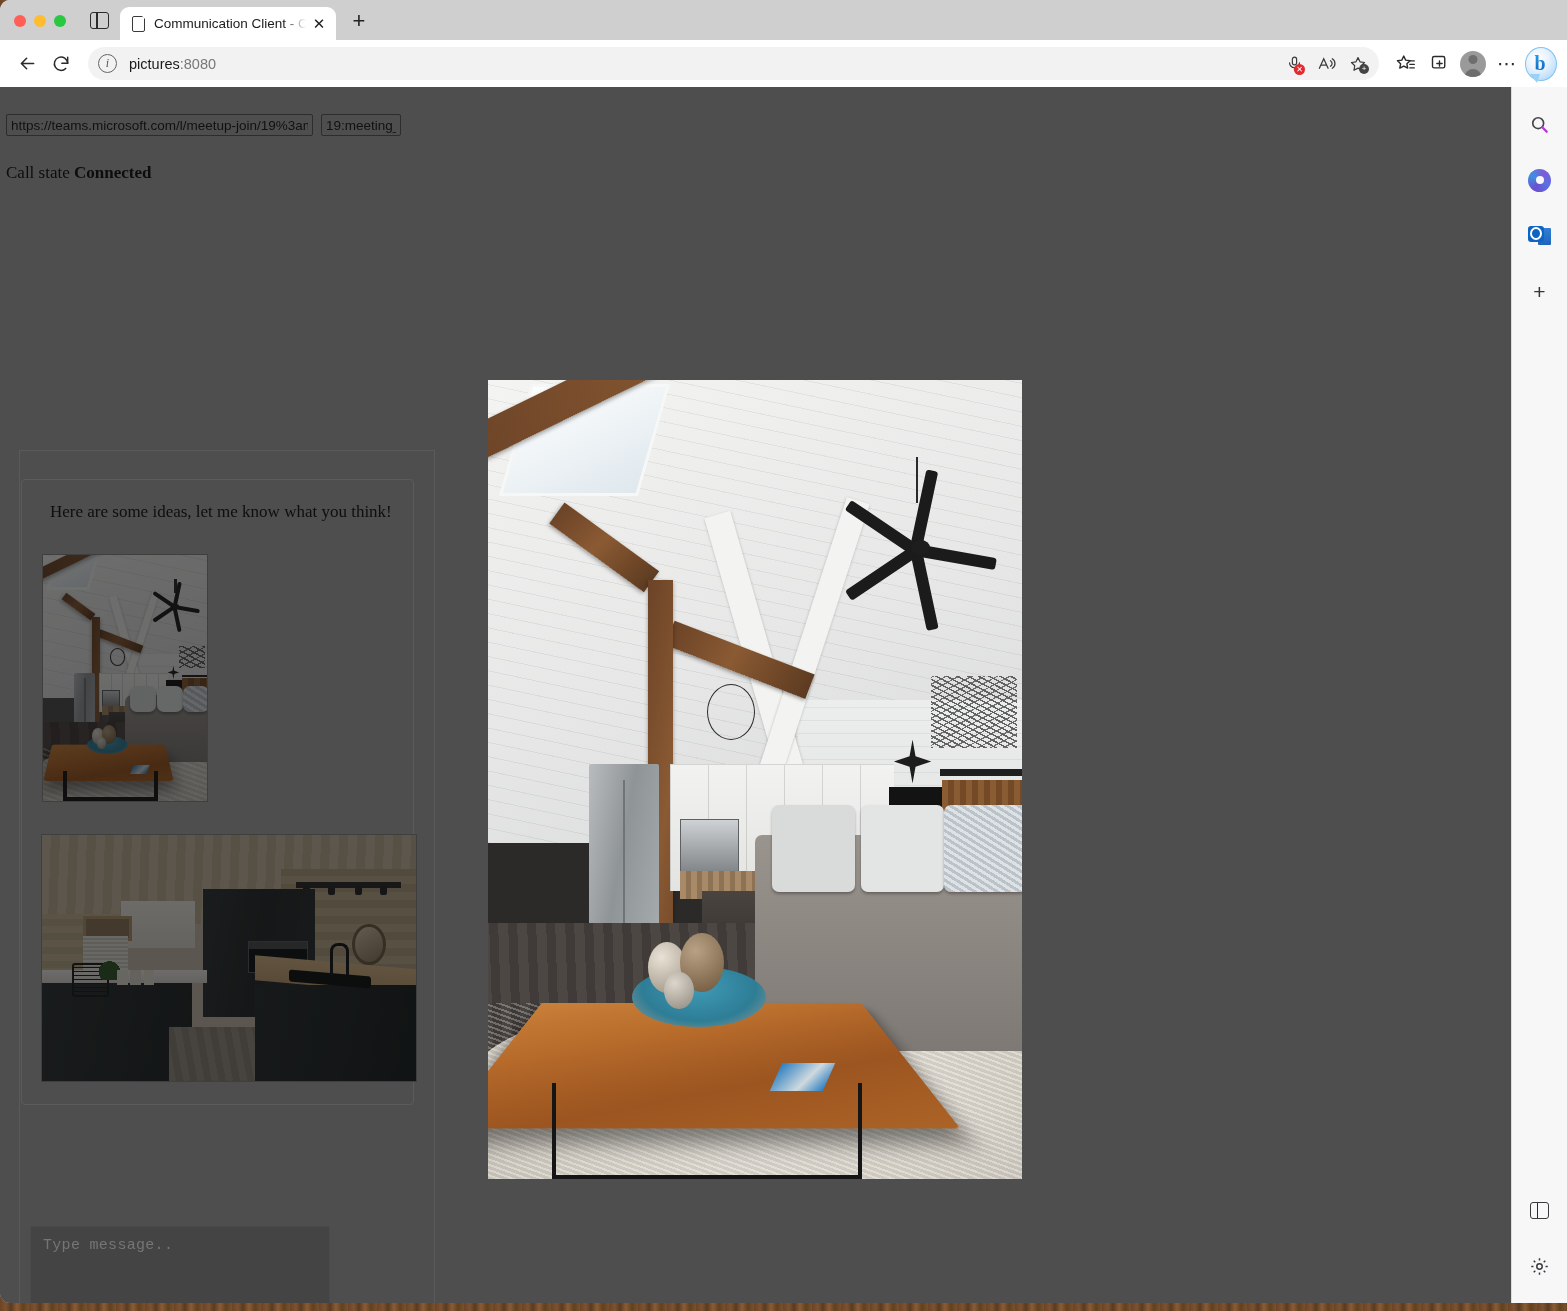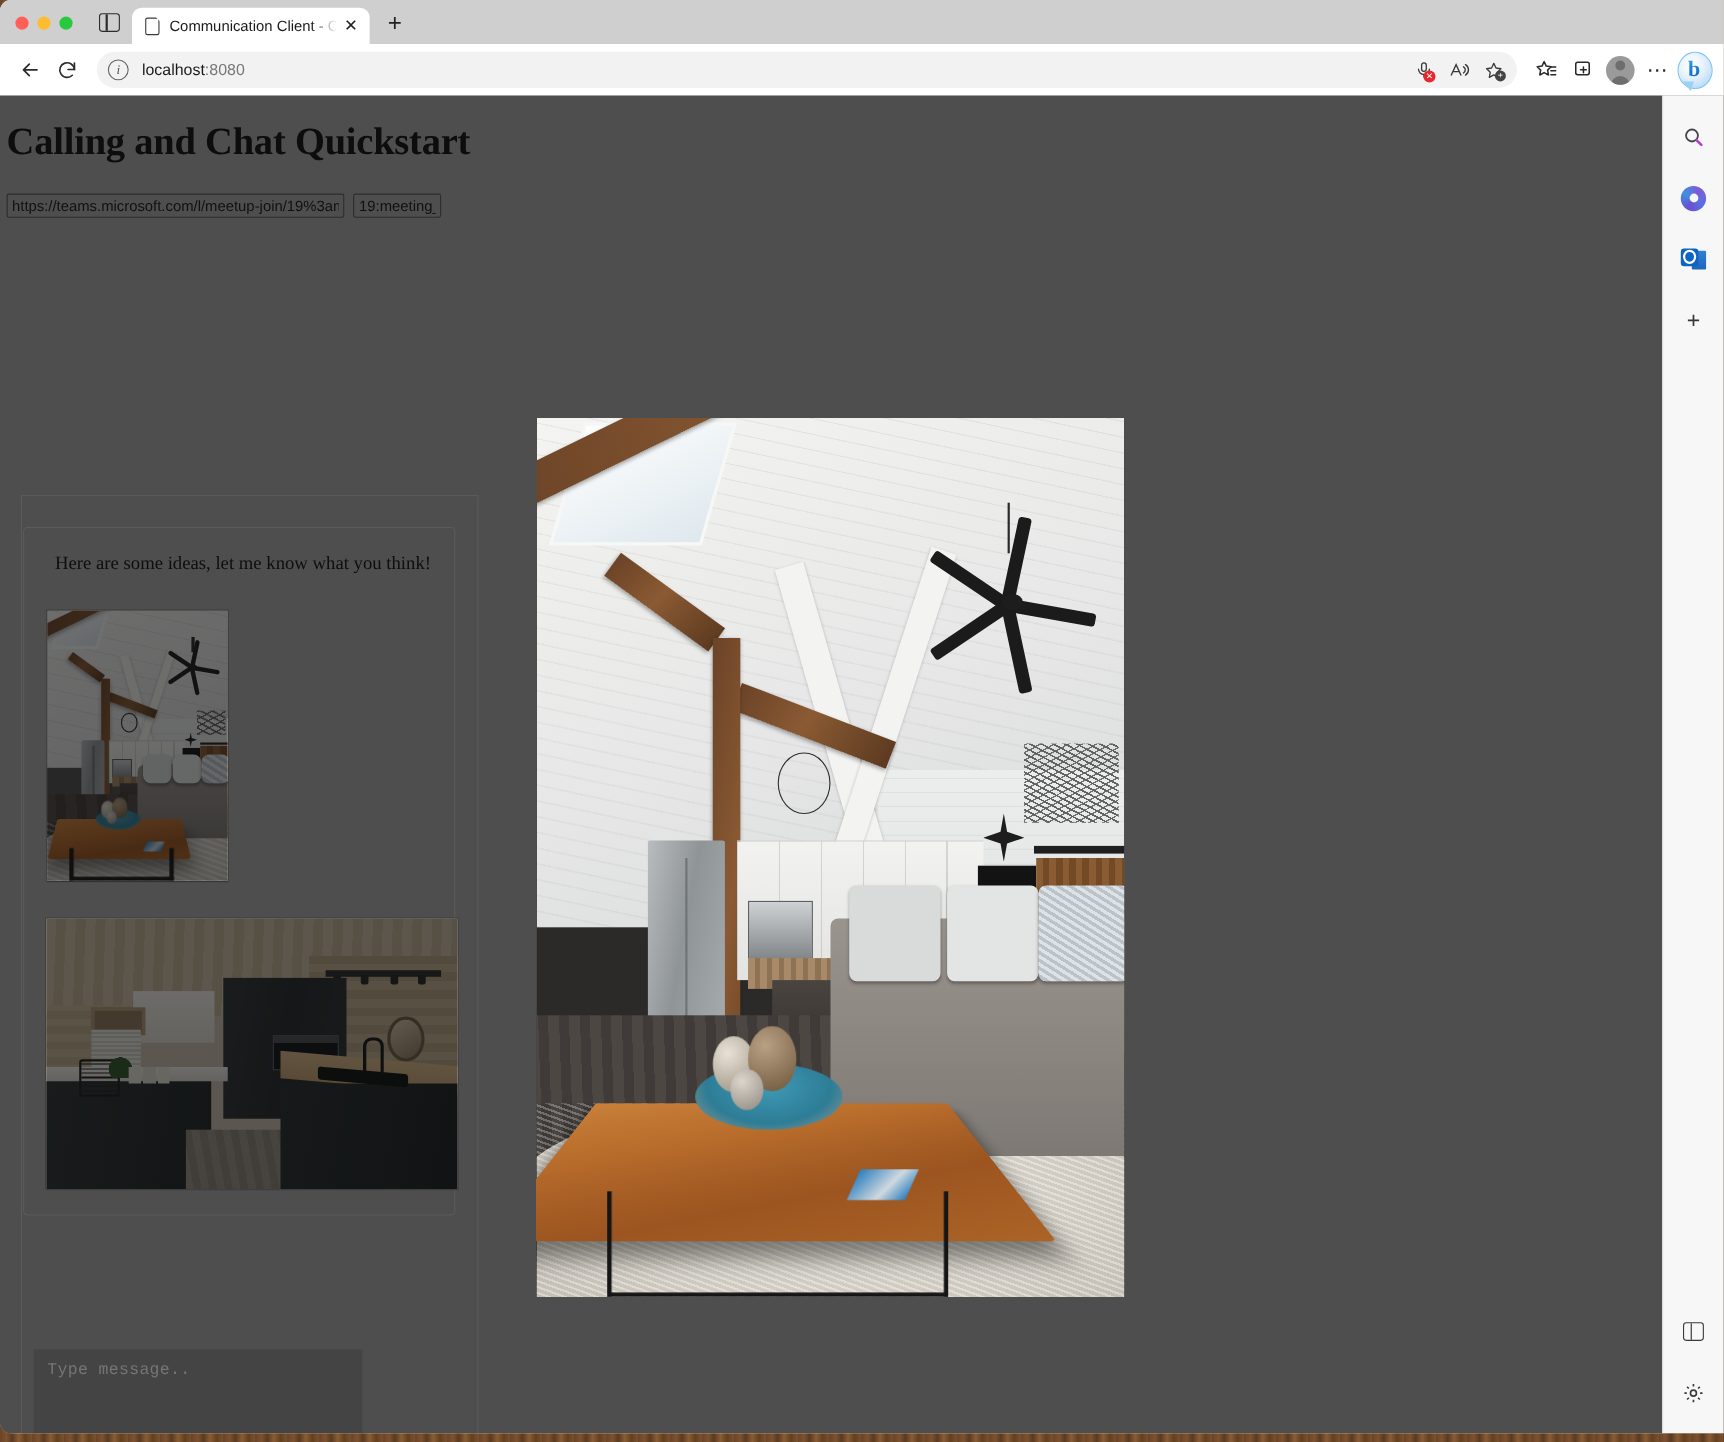--- a/index.html
+++ b/index.html
@@ -610,21 +610,21 @@
     </div>
     <div class="nav-btn">
       <svg width="20" height="20" viewBox="0 0 24 24" fill="none" stroke="#2b2b2b" stroke-width="1.8" stroke-linecap="round">
           <path d="M20 11a8 8 0 10-2.3 6.3"></path>
           <path d="M20 4v7h-7"></path>
         </svg>
     </div>
 
     <div id="omnibox">
       <span id="info-icon">i</span>
-      <span id="url-text"><span>localhost</span><span class="port">:8080</span></span>
+      <span id="url-text"><span>pictures</span><span class="port">:8080</span></span>
 
       <div id="omni-actions">
         <div class="omni-ic">
           <svg width="17" height="17" viewBox="0 0 24 24" fill="none" stroke="#3a3a3a" stroke-width="1.7" stroke-linecap="round">
               <rect x="9" y="3" width="6" height="11" rx="3"></rect>
               <path d="M5 11a7 7 0 0014 0M12 18v3"></path>
             </svg>
           <span class="mic-badge">✕</span>
         </div>
         <div class="omni-ic">
@@ -664,27 +664,30 @@
             <span class="b">b</span>
           </span>
       </div>
     </div>
   </div>
 
   <div id="viewport">
 
     <div id="page">
 
-      <h1 id="app-title">Calling and Chat Quickstart</h1>
 
       <div id="inputs-row">
         <input id="meeting-link-input" class="txt-input" type="text" value="https://teams.microsoft.com/l/meetup-join/19%3am" style="">
         <input id="meeting-id-input" class="txt-input" type="text" value="19:meeting_" style="">
       </div>
 
+      <div id="call-state-row">
+        <span>Call state</span>
+        <b>Connected</b>
+      </div>
 
 
       <div id="chat-panel">
 
         <div id="messages-area">
 
 
           <div class="msg-received">
             <div class="mtext">Here are some ideas, let me know what you think!</div>
 

